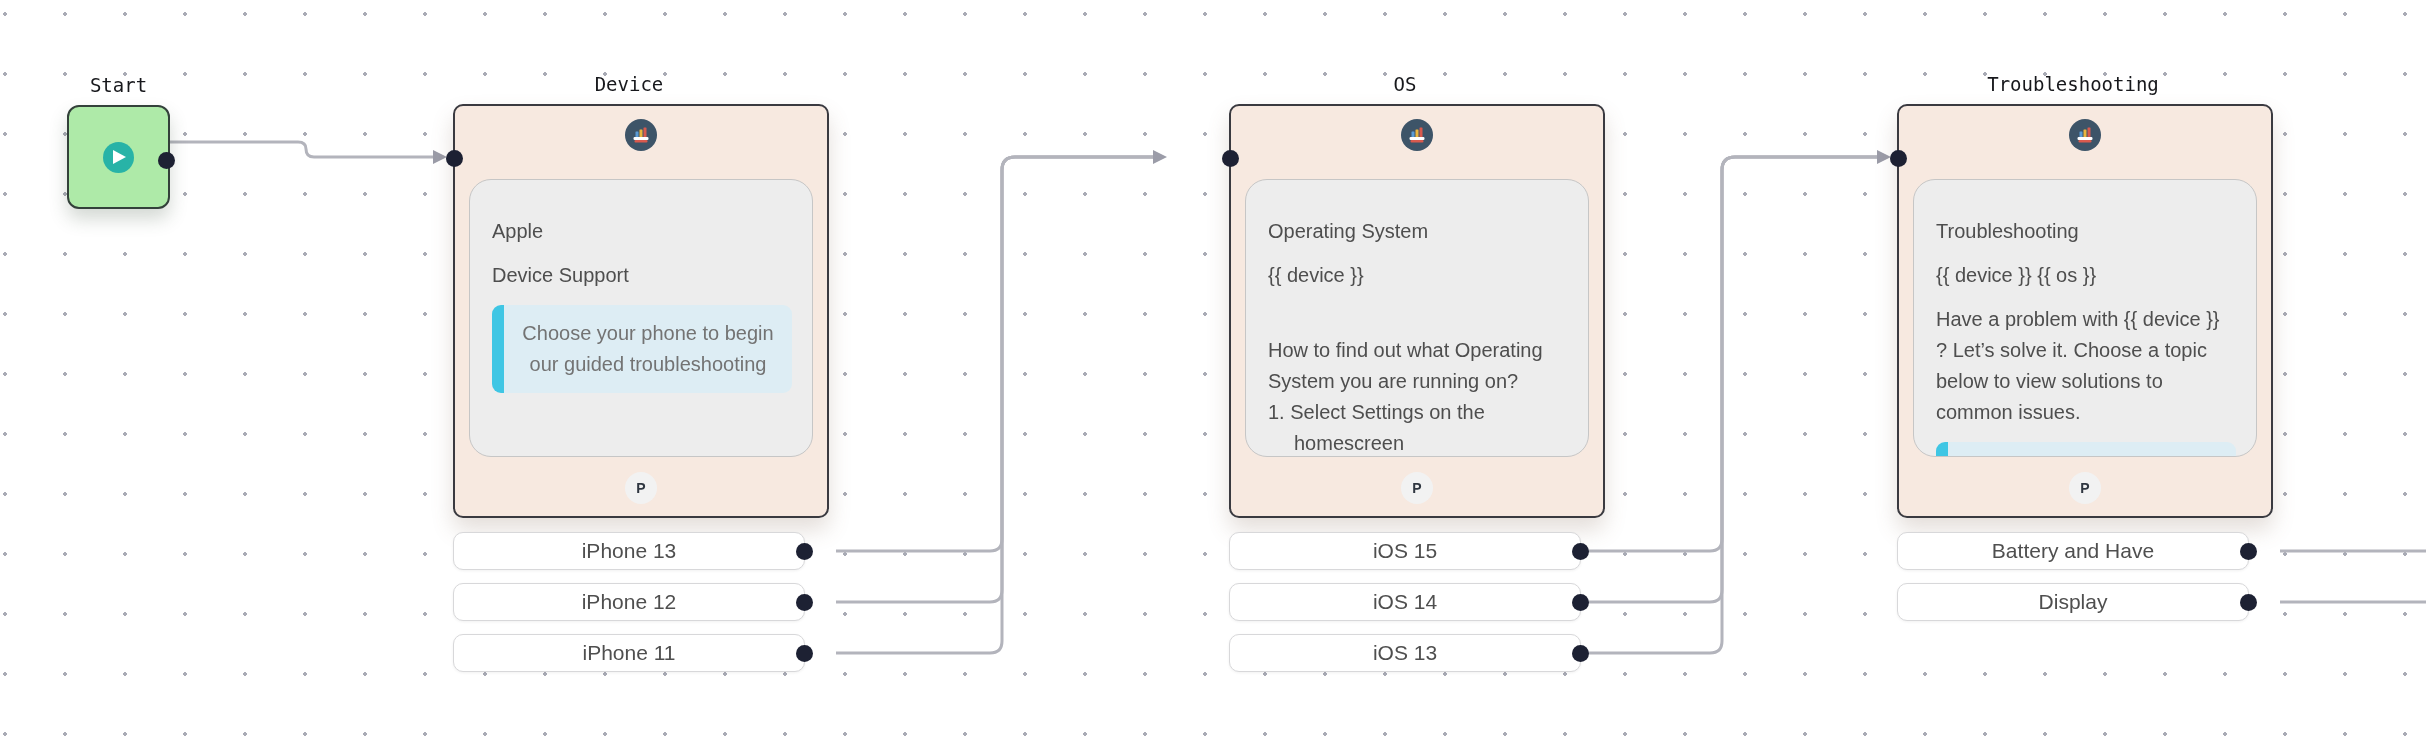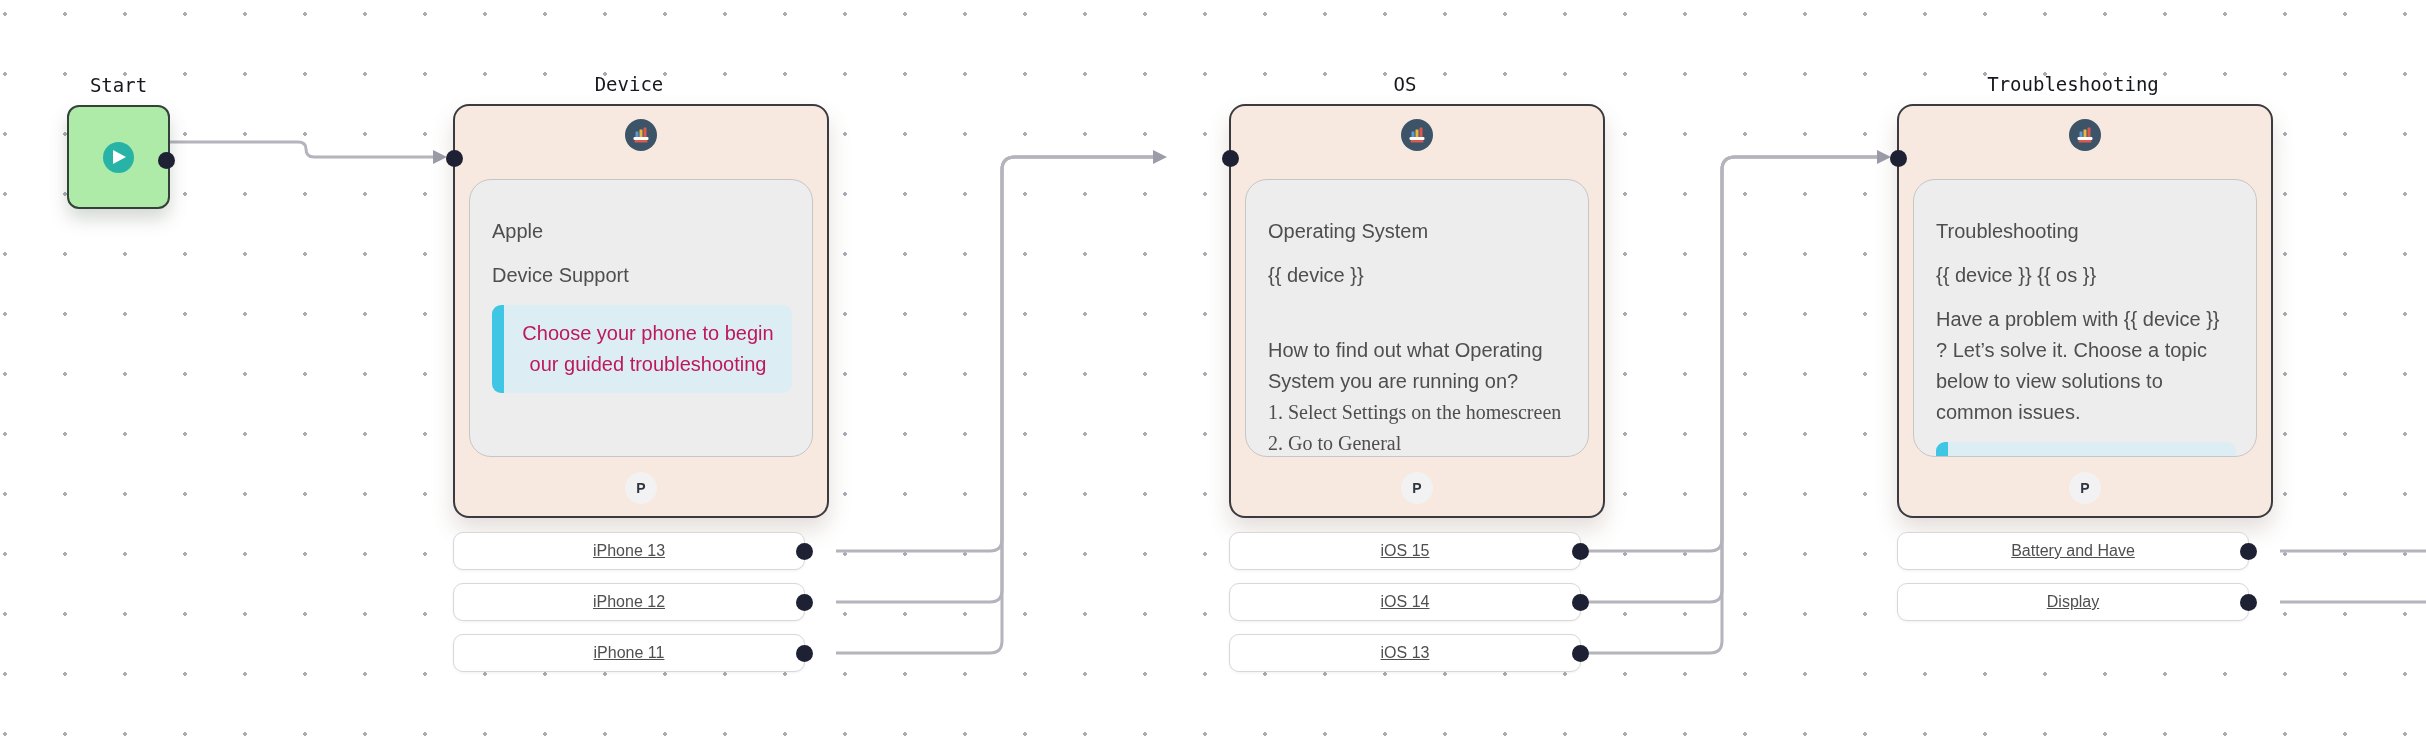--- a/index.html
+++ b/index.html
@@ -36,58 +36,58 @@
   
   .port{position:absolute;width:17px;height:17px;border-radius:50%;background:#1d2133;z-index:5;}
   .start-out{right:-7px;top:50%;margin-top:-5px;}
   .port-in{left:-9px;top:44px;}
   .port-out{right:-9px;top:50%;margin-top:-8.5px;}
 
   
   .group-wrap{position:absolute;top:104px;width:352px;z-index:2;}
   .group{
     position:relative;width:376px;height:414px;background:#f7e9e0;
-    border:2px solid #3a3a40;border-radius:16px;
+    border:2px solid #3a3a40;border-radius:10px;
     box-shadow:0 12px 22px rgba(120,90,70,.20);
   }
   .group-icon{
     position:absolute;top:13px;left:50%;margin-left:-16px;width:32px;height:32px;border-radius:50%;
     background:#3d5468;display:flex;align-items:center;justify-content:center;
   }
   .card{
     position:absolute;left:14px;top:73px;width:344px;height:278px;
     background:#ededed;border:1px solid #c6c6c6;border-radius:22px;
     overflow:hidden;padding:36px 20px 20px 22px;
     font-size:20px;line-height:31px;color:#4e4e4e;
   }
   .card-text{margin:0 0 13px 0;}
   .card-text.tight{margin-bottom:0;margin-top:44px;}
-  .card-li{margin:0;padding-left:26px;text-indent:-26px;font-family:Liberation Serif, serif;}
+  .card-li{margin:0;padding-left:26px;text-indent:-26px;}
   .bubble{display:flex;margin-top:14px;border-radius:9px;}
   .bubble-bar{flex:none;width:12px;background:#3fc6e4;border-radius:9px 0 0 9px;}
   .bubble-body{
     flex:1;background:#ddedf4;border-radius:0 9px 9px 0;
-    text-align:center;padding:13px 11px;color:#be185d;
+    text-align:center;padding:13px 11px;color:#737373;
   }
   .bubble.clipped{margin-top:14px;}
   .bubble.clipped .bubble-body{padding-top:10px;}
   .p-badge{
     position:absolute;bottom:12px;left:50%;margin-left:-16px;width:32px;height:32px;border-radius:50%;
     background:#f2f2f2;display:flex;align-items:center;justify-content:center;
     font-size:14px;font-weight:bold;color:#2f3640;
   }
 
   
   .options{margin-top:14px;display:flex;flex-direction:column;gap:13px;}
   .option-row{
     position:relative;height:38px;background:#ffffff;border:1px solid #d8d8da;border-radius:10px;
     display:flex;align-items:center;justify-content:center;
     box-shadow:0 1px 3px rgba(0,0,0,.06);
   }
-  .option-label{font-size:16px;color:#4f4f4f;text-decoration:underline;}
+  .option-label{font-size:21px;color:#4f4f4f;}
 </style>
 </head>
 <body>
 
 <div id="canvas">
 
   <svg id="edges" width="2426" height="753">
     <path class="edge" d="M170,142 L298,142 Q306,142 306,149 Q306,157 314,157 L433,157"></path>
     <path class="arrowhead" d="M433,150 L447,157 L433,164 Z"></path>
 

